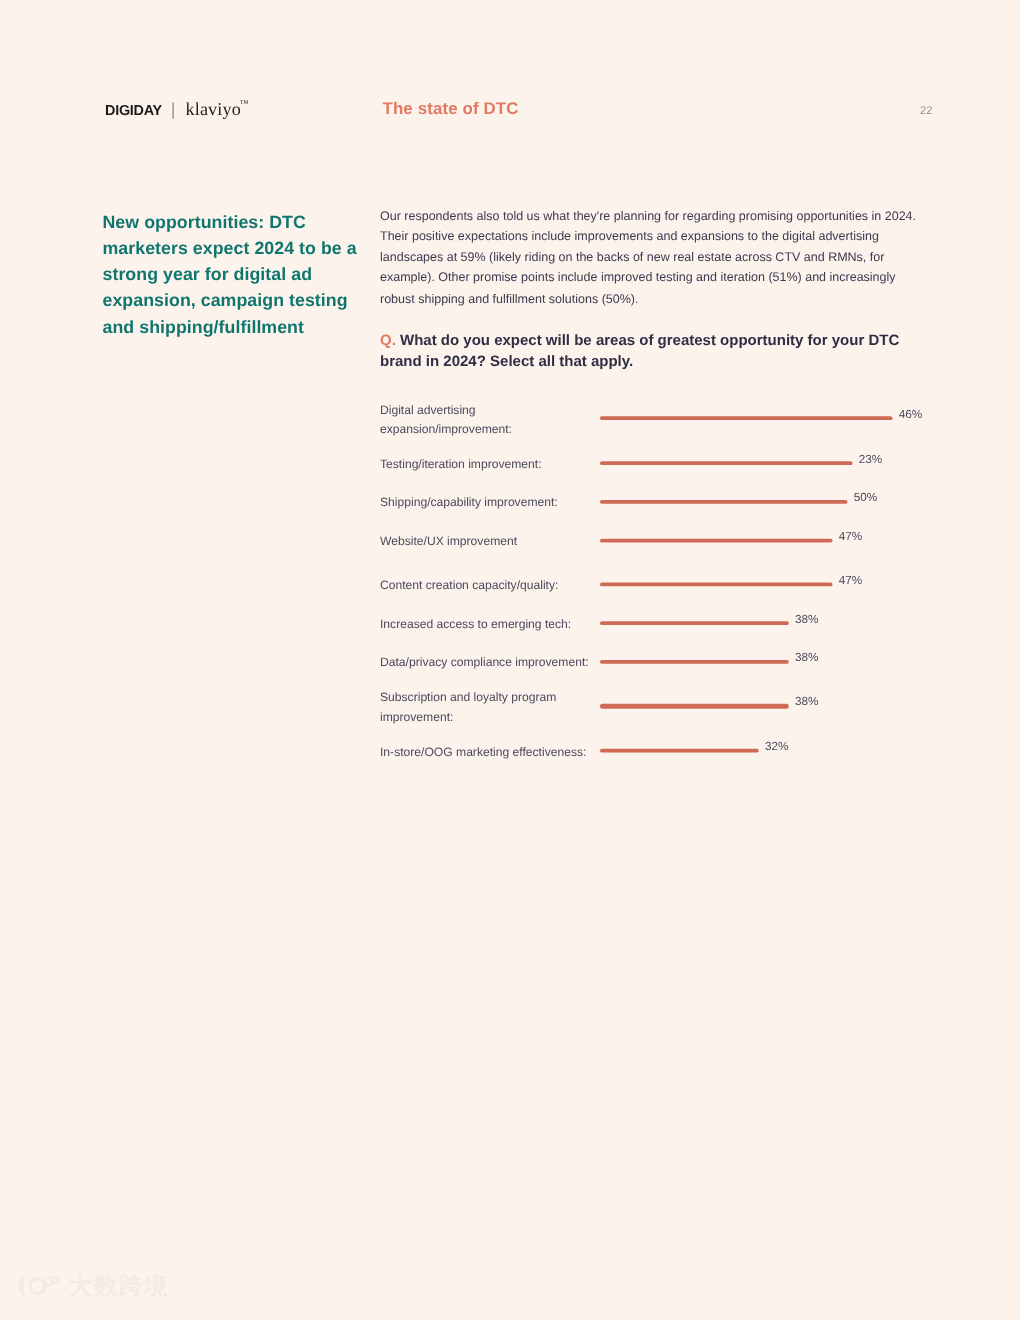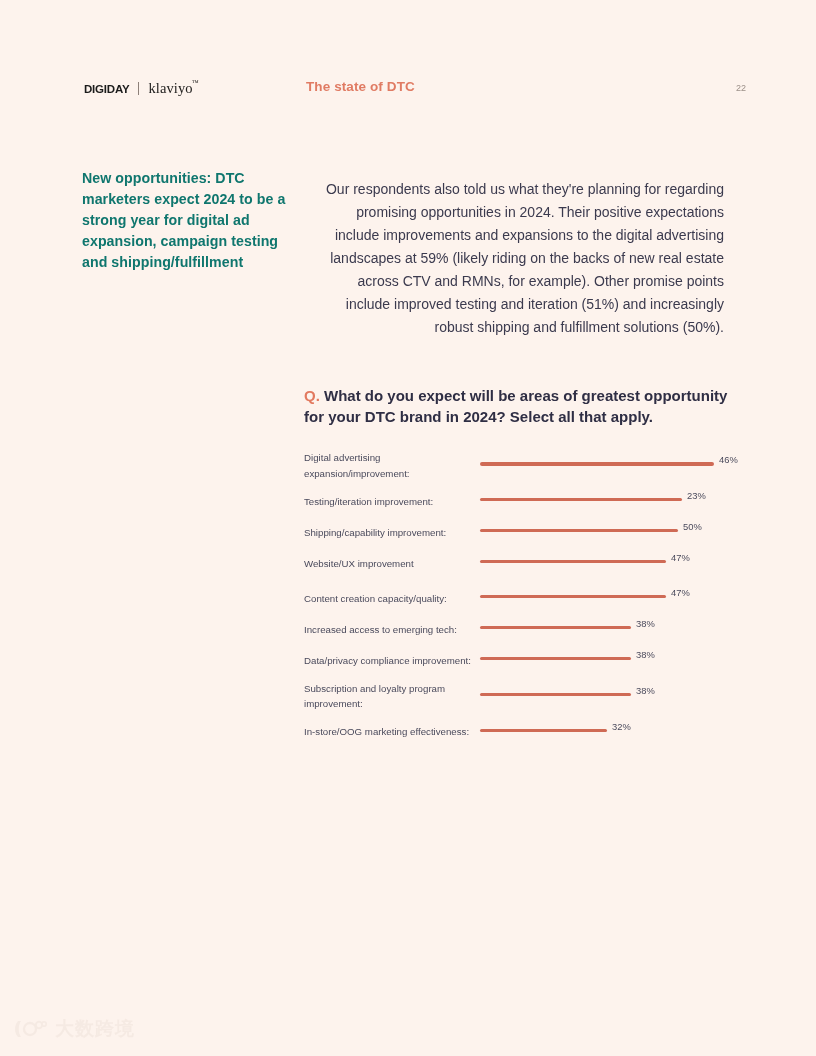--- a/index.html
+++ b/index.html
@@ -91,29 +91,28 @@
   }
 
   
   .main-col {
     position: absolute;
     left: 304px;
     top: 166px;
     width: 432px;
   }
   .intro-paragraph {
-    font-size: 14px;
+    font-size: 10px;
     line-height: 1.64;
     color: #3b3a4e;
-    margin: 12px;
-    text-align: right;
+    margin: 0;
   }
   .question {
-    margin-top: 46px;
-    font-size: 15px;
+    margin-top: 16px;
+    font-size: 12px;
     font-weight: bold;
     line-height: 1.45;
     color: #2f2e44;
   }
   .question .q-marker {
     color: #e2795f;
     font-weight: bold;
   }
 
   

